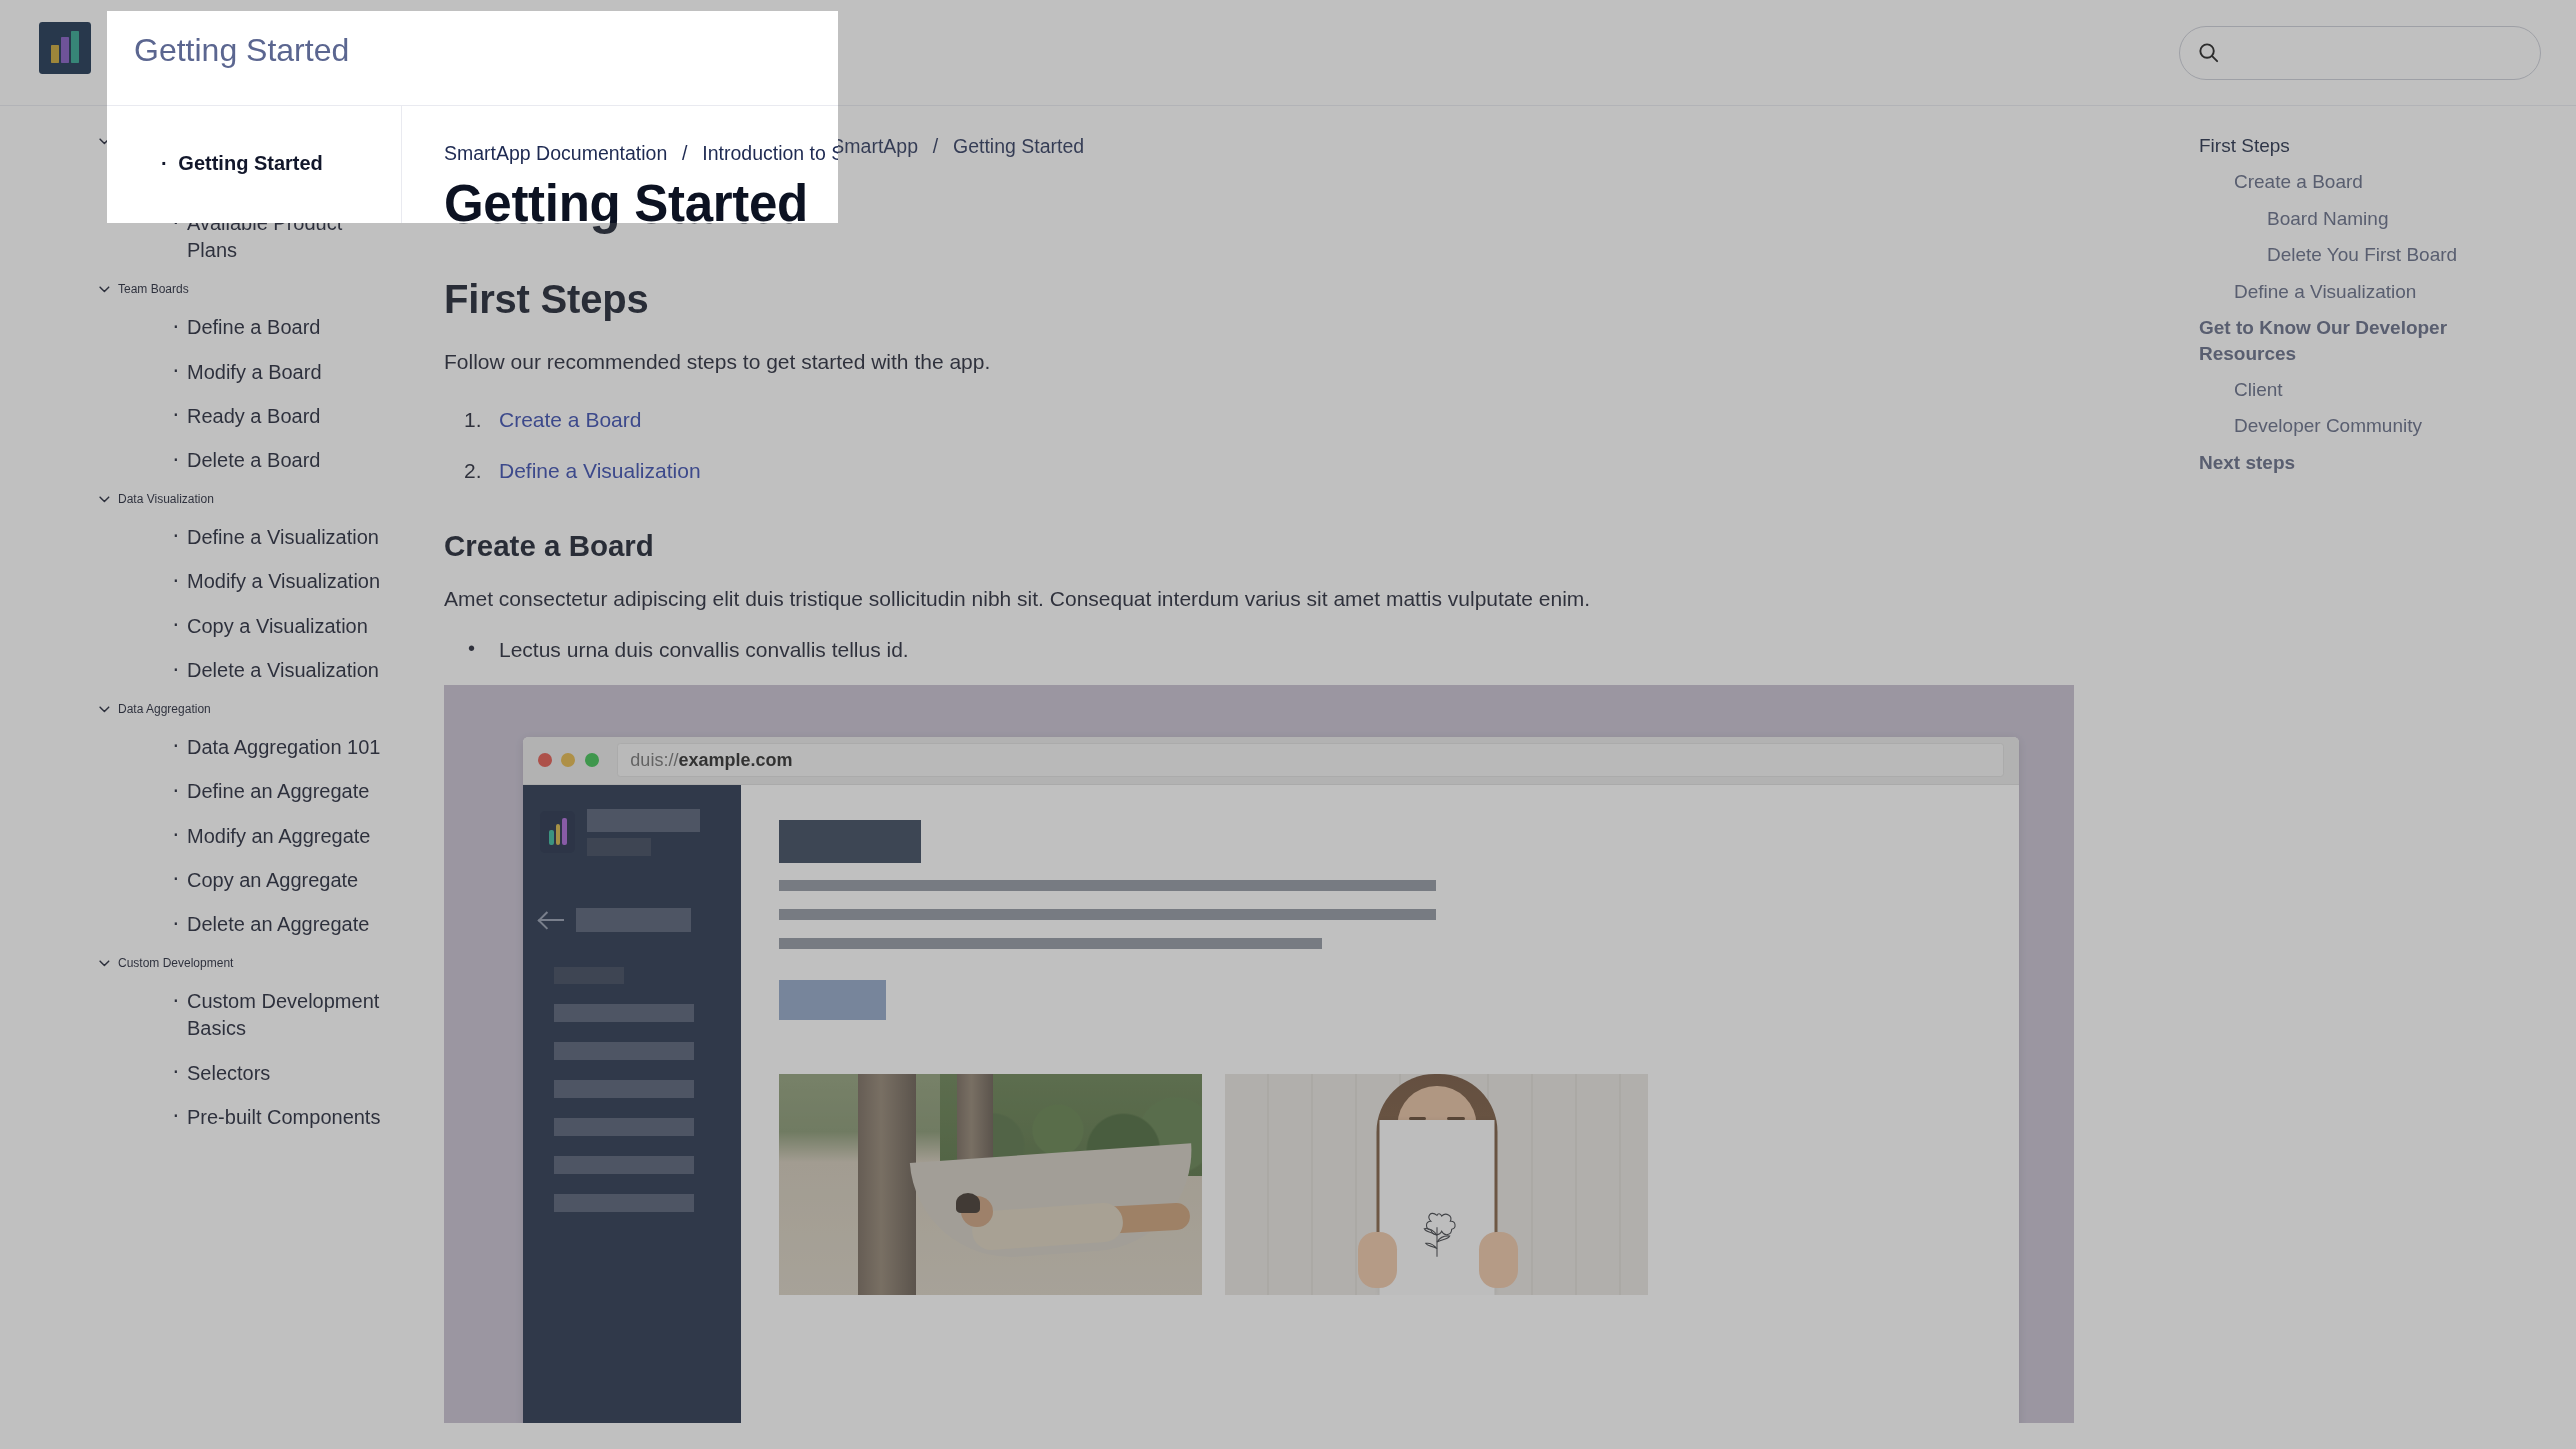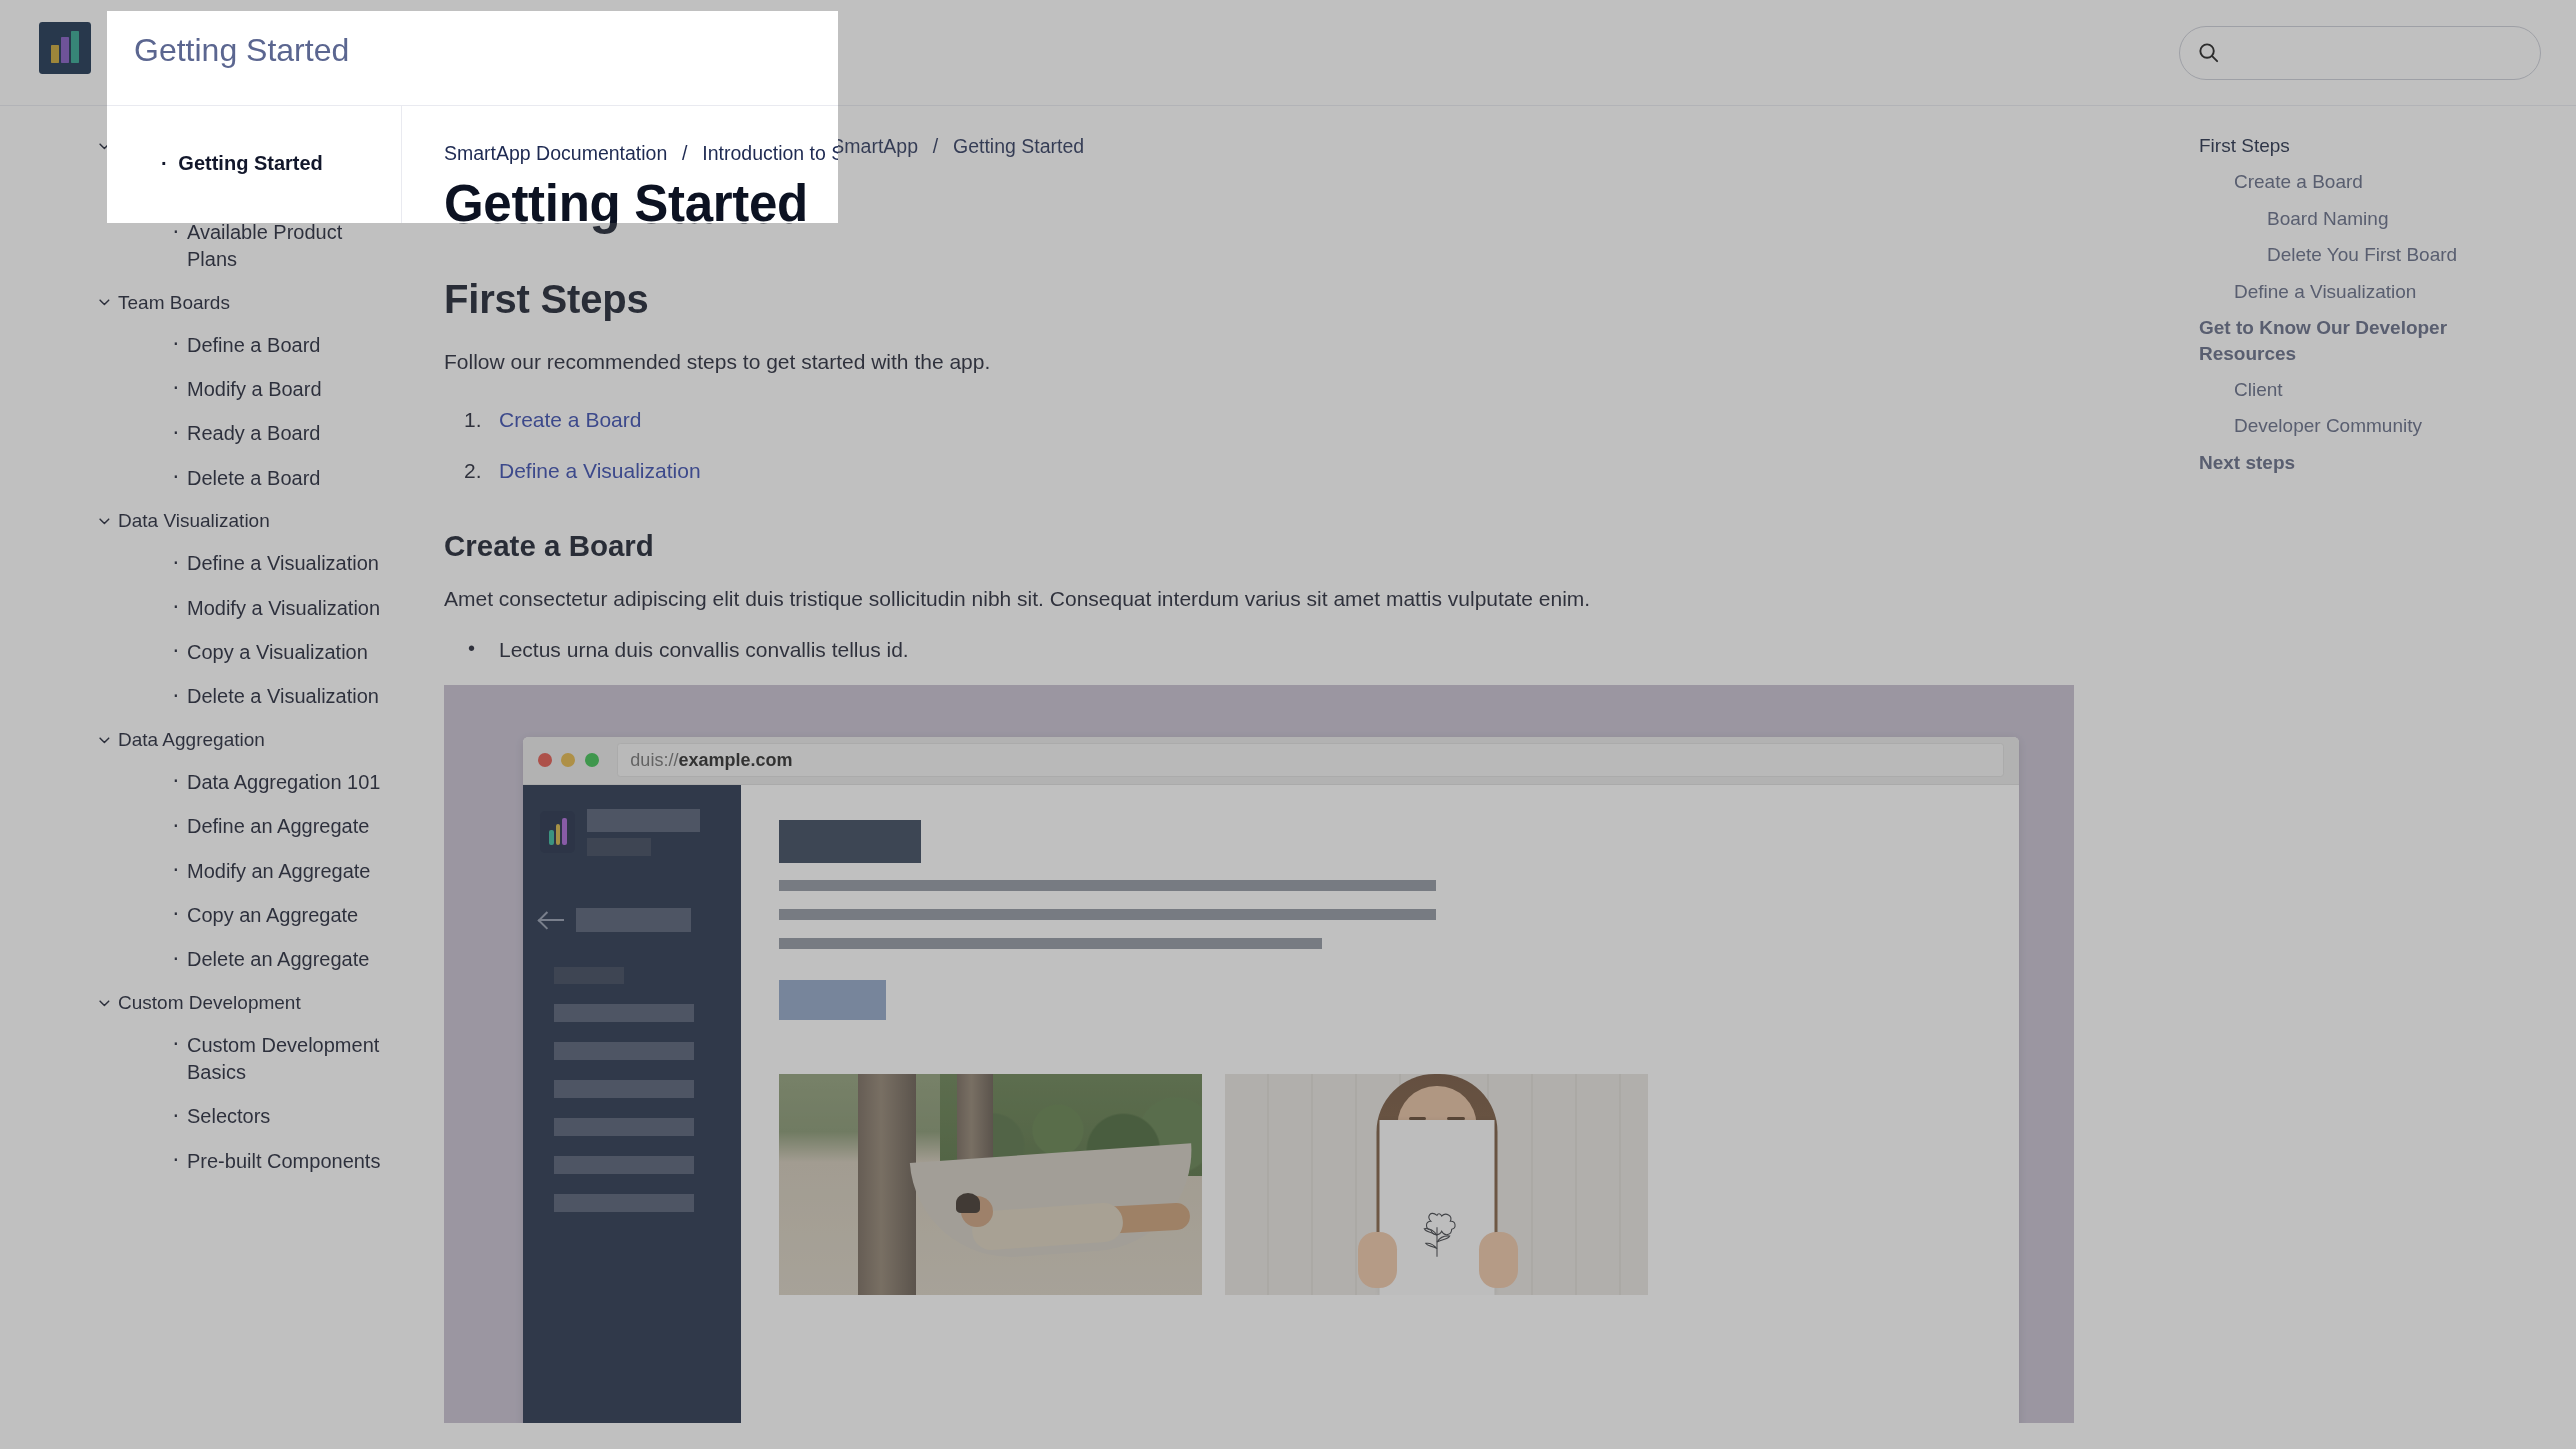--- a/index.html
+++ b/index.html
@@ -61,21 +61,21 @@
     background: #ffffff;
     border-right: 1.3px solid #e9eaf0;
     padding: 19px 0 0 0;
     overflow: hidden;
     margin-left: 11px;
   }
   .nav-group-title {
     display: flex; align-items: flex-start; gap: 8px;
     padding: 8.7px 16px 8.7px 85px;
     position: relative;
-    font-size: 19px; color: #12172b; font-weight: 400;
+    font-size: 12px; color: #12172b; font-weight: 400;
     line-height: 1.25;
     cursor: pointer;
   }
   .nav-group-title .chev {
     position: absolute; left: 86px; top: 50%;
     transform: translateY(-50%);
     width: 14.8px; height: 14.8px;
   }
   .nav-group-title > span.lbl { margin-left: 0; }
   .nav-group-title { padding-left: 107px; }

